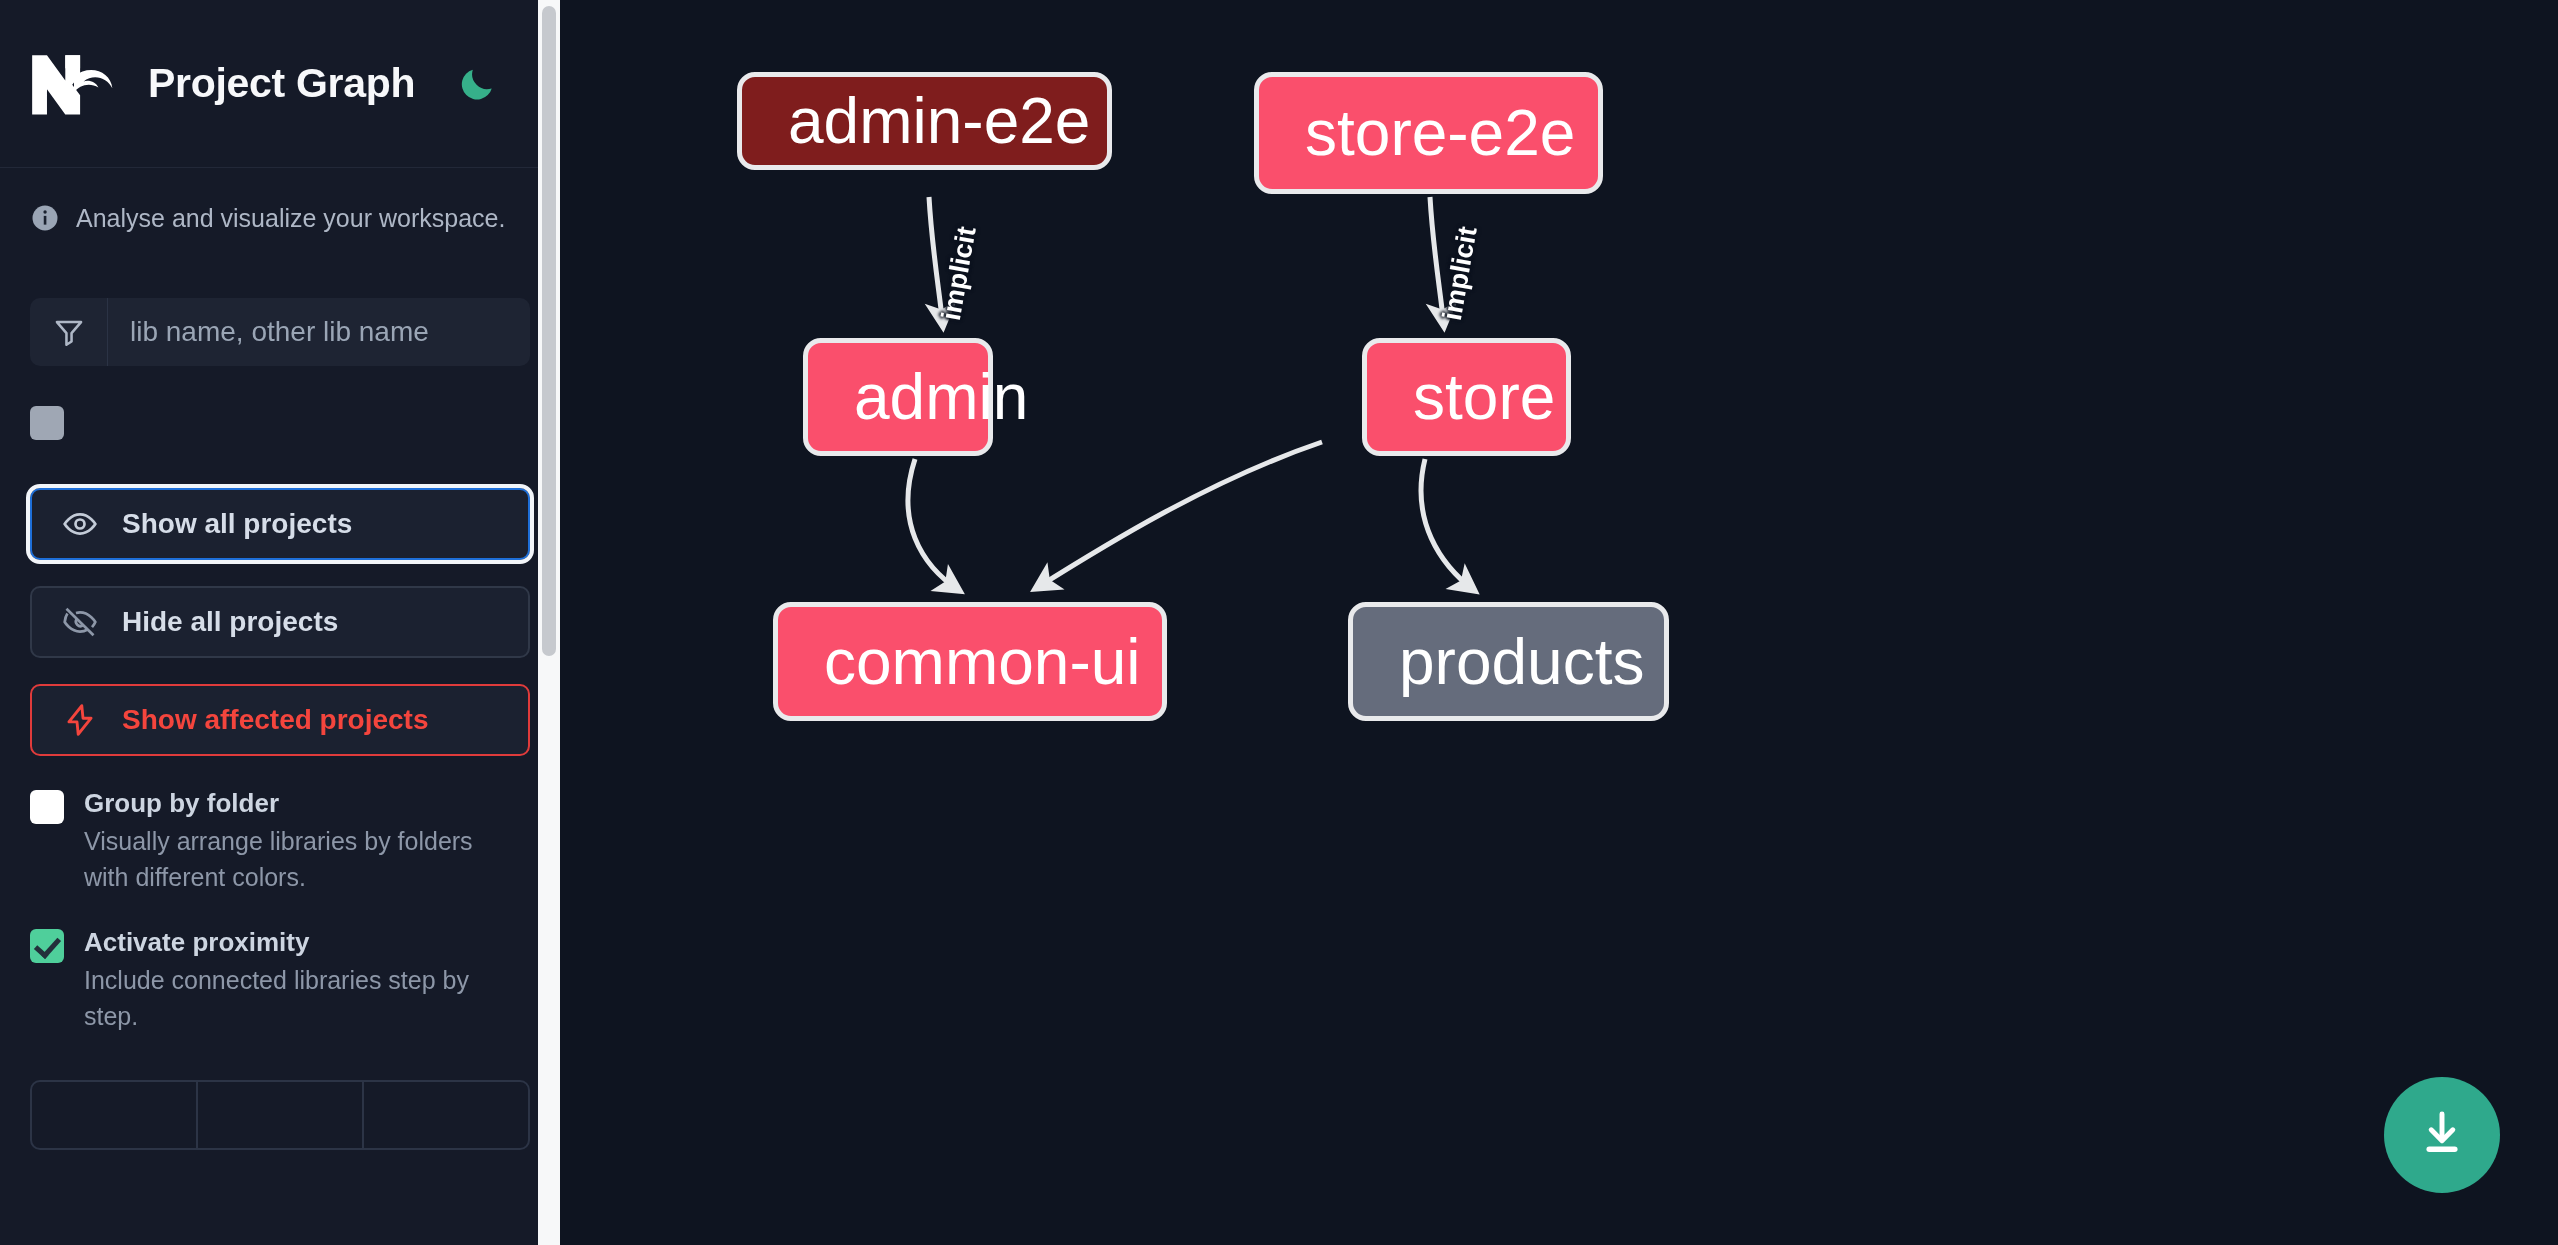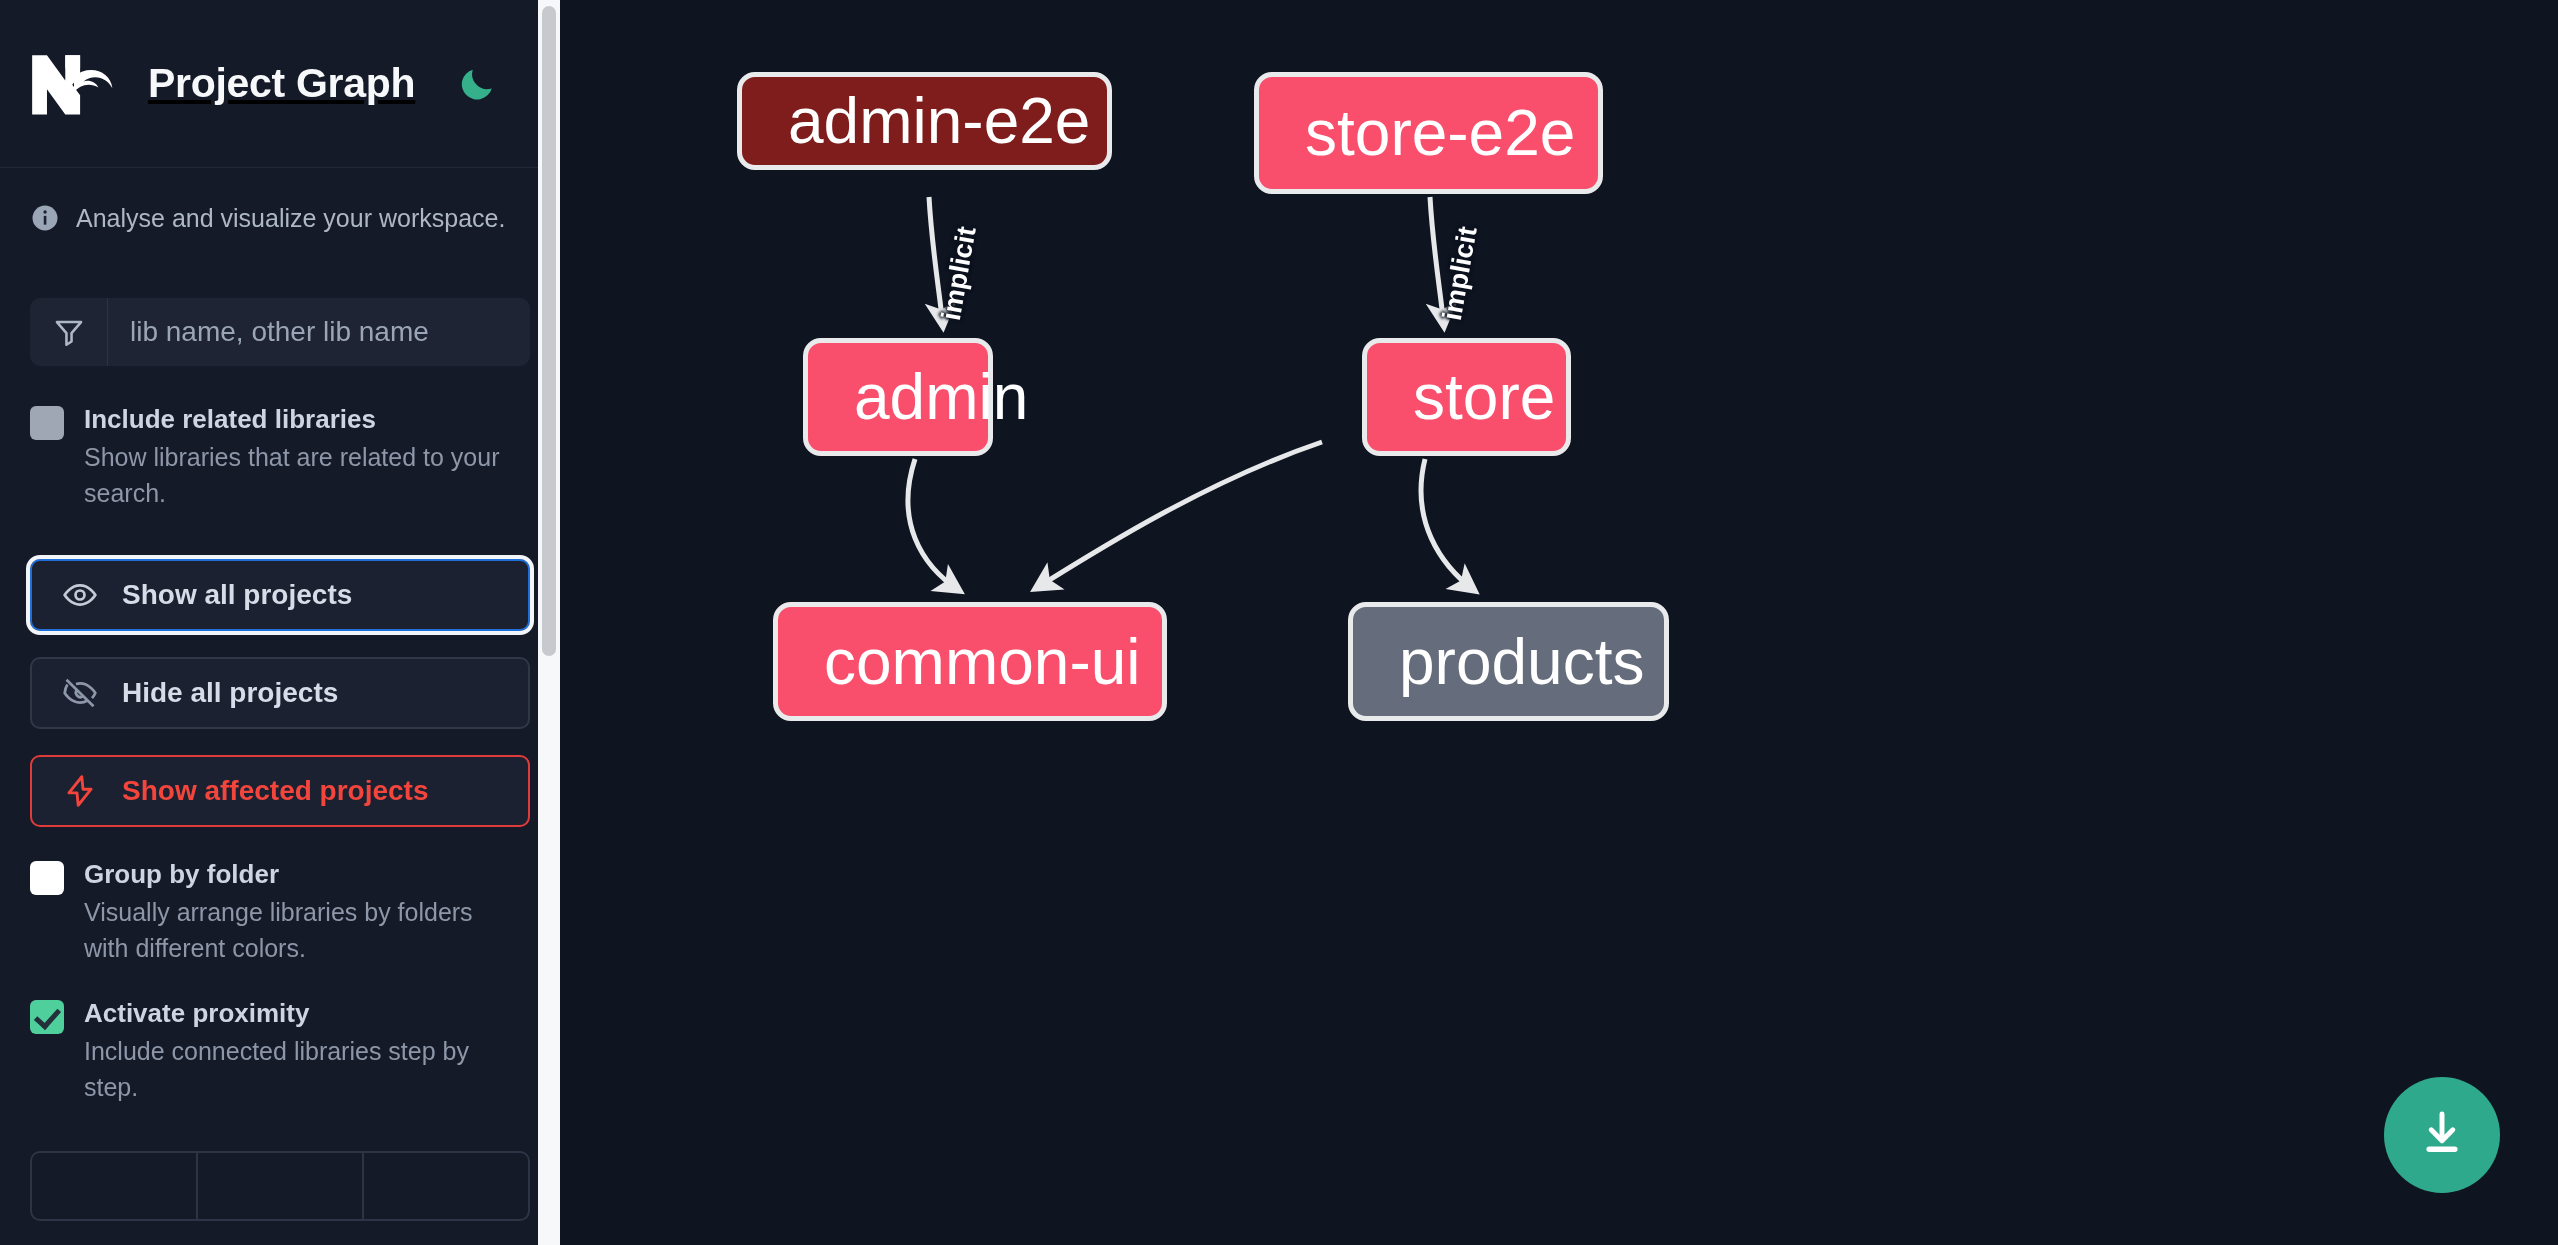--- a/index.html
+++ b/index.html
@@ -17,21 +17,20 @@
     width: 560px; height: 1245px;
     background: #151A28;
     flex: 0 0 560px;
     overflow: hidden;
   }
   .side-header {
     height: 168px;
     display: flex; align-items: center;
     padding-left: 30px;
     border-bottom: 1px solid #222838;
-    text-decoration: underline;
   }
   .nx-logo { width: 88px; height: 68px; flex: 0 0 88px; }
   .app-title {
     font-size: 41px; font-weight: bold; color: #F7F8FA;
     margin-left: 30px; letter-spacing: -0.3px;
     white-space: nowrap;
   }
   .moon-btn {
     margin-left: 38px; width: 48px; height: 48px;
     display: flex; align-items: center; justify-content: center;
@@ -208,24 +207,20 @@
       <span class="search-icon-box">
         <svg viewBox="0 0 24 24" width="34" height="34" aria-hidden="true">
           <path fill="none" stroke="#AEB7C6" stroke-width="1.8" stroke-linejoin="round" d="M3.5 5h17l-6.7 7.8v5.9l-3.6 2.3v-8.2z"></path>
         </svg>
       </span>
       <input class="search-input" type="text" placeholder="lib name, other lib name" style="">
     </div>
 
     <div class="check-row">
       <span class="cbox grey"></span>
-      <div class="check-body">
-        <div class="check-title">Include related libraries</div>
-        <div class="check-desc">Show libraries that are related to your search.</div>
-      </div>
     </div>
 
     <div class="btn-group">
 
       <div class="pbtn show-all">
         <span class="licon">
           <svg viewBox="0 0 24 24" width="36" height="36" aria-hidden="true">
             <path fill="none" stroke="#C3CBD7" stroke-width="1.8" d="M1.8 12S5.5 5.6 12 5.6 22.2 12 22.2 12 18.5 18.4 12 18.4 1.8 12 1.8 12z"></path>
             <circle cx="12" cy="12" r="3" fill="none" stroke="#C3CBD7" stroke-width="1.8"></circle>
           </svg>

